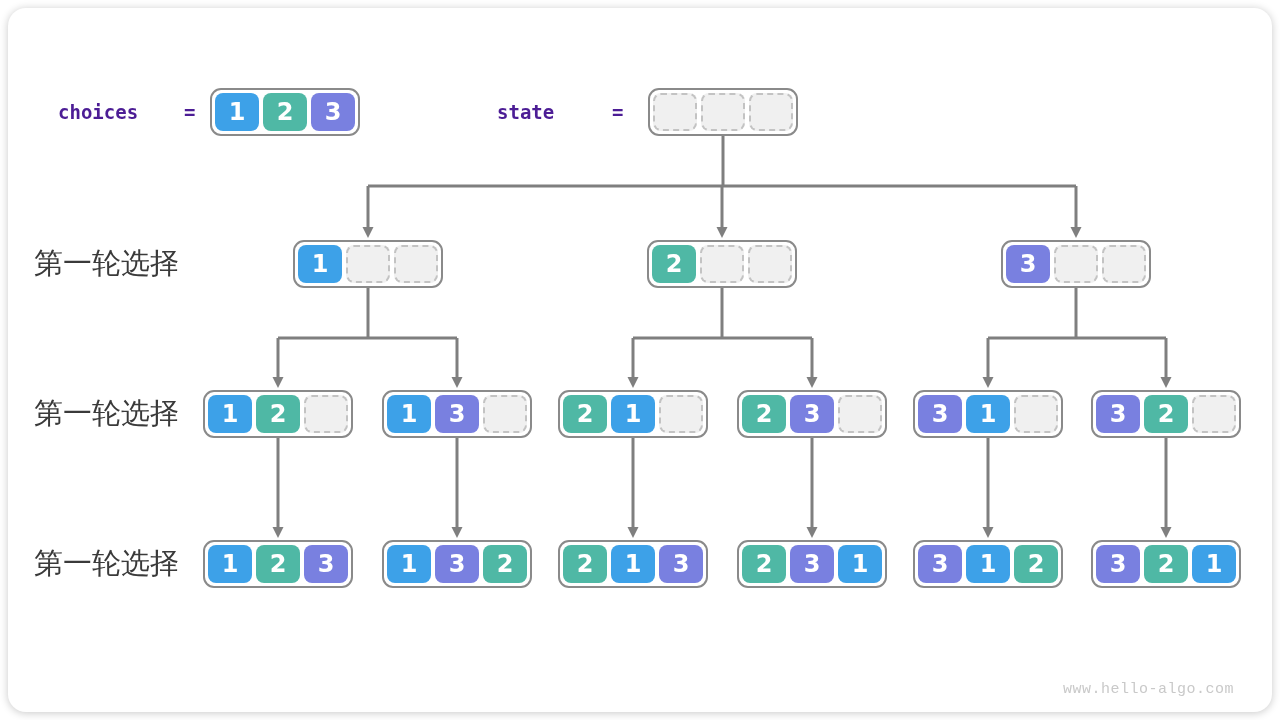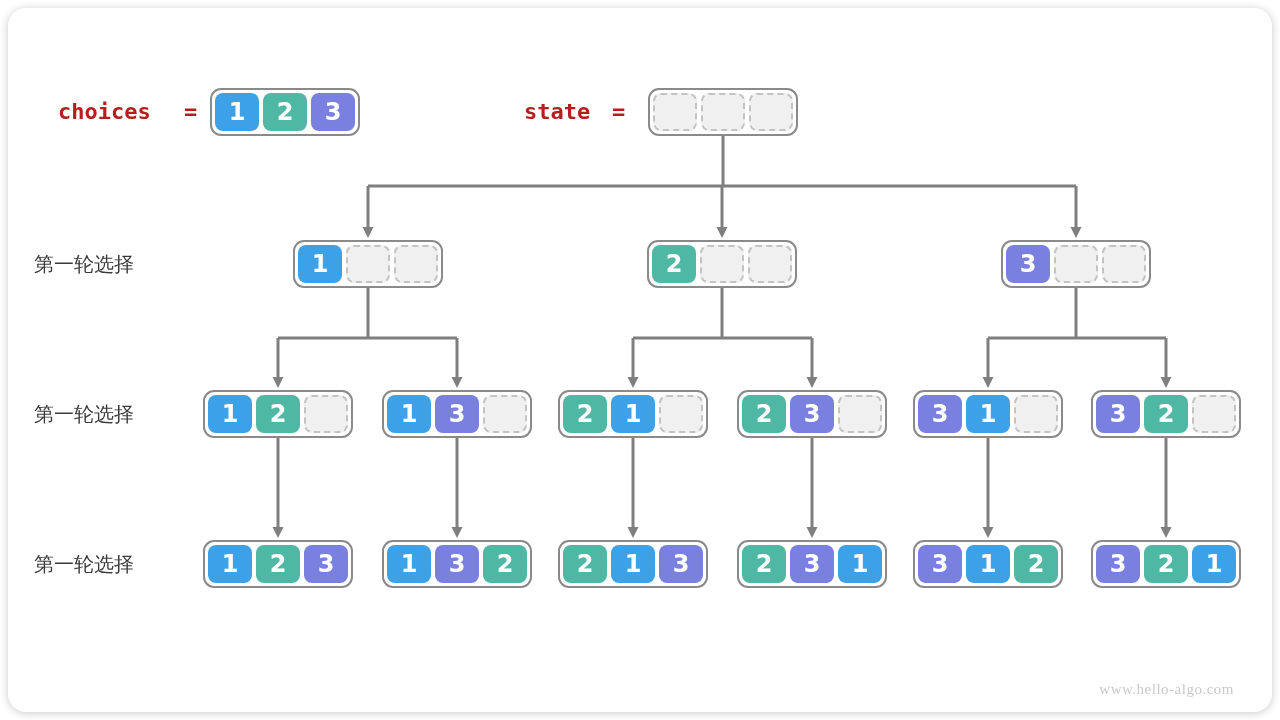--- a/index.html
+++ b/index.html
@@ -5,51 +5,51 @@
   * { margin:0; padding:0; box-sizing:border-box; }
   html,body { width:1280px; height:720px; background:#ffffff; overflow:hidden;
               font-family:"Liberation Sans", sans-serif; }
   body { position:relative; }
 
   .card { position:absolute; left:8px; top:8px; width:1264px; height:704px;
           background:#ffffff; border-radius:18px;
           box-shadow:0 1px 9px rgba(0,0,0,0.22); }
 
   .mono { font-family:"DejaVu Sans Mono", monospace; font-weight:bold;
-          font-size:22px; color:#b91c1c; }
+          font-size:19px; color:#4c1d95; }
   .hdr-label { position:absolute; height:48px; line-height:48px; white-space:pre; }
 
   .node { position:absolute; width:150px; height:48px; background:#ffffff;
           border:2px solid #8a8a8a; border-radius:11px;
           display:flex; gap:4px; padding:3px; }
   .cell { width:44px; height:38px; border-radius:8px; flex:0 0 44px; }
   .cell.filled { color:#ffffff; font-family:"DejaVu Sans", sans-serif;
                  font-weight:bold; font-size:24px;
                  display:flex; align-items:center; justify-content:center; }
   .cell.empty { background:#f0f0f0; border:2px dashed #c3c3c3; }
 
   .round-label { position:absolute; left:34px; transform:translateY(-50%);
-                 font-size:20px; font-weight:500; color:#3a3a3a;
+                 font-size:29px; font-weight:500; color:#3a3a3a;
                  font-family:"Liberation Sans", sans-serif; white-space:nowrap; }
 
   svg.connectors { position:absolute; left:0; top:0; pointer-events:none; }
 
   .watermark { position:absolute; right:46px; bottom:22px;
-               font-family:Liberation Serif, serif; font-size:15px;
+               font-family:Liberation Mono, monospace; font-size:15px;
                color:#c9c9c9; letter-spacing:0.5px; }
 </style>
 </head>
 <body>
 
 <div class="card"></div>
 
 <span class="mono hdr-label" style="left:58px;  top:88px;">choices</span>
 <span class="mono hdr-label" style="left:184px; top:88px;">=</span>
 
-<span class="mono hdr-label" style="left:524px; top:88px;">state</span>
+<span class="mono hdr-label" style="left:497px; top:88px;">state</span>
 <span class="mono hdr-label" style="left:612px; top:88px;">=</span>
 
 <svg class="connectors" width="1280" height="720" id="conn">
     <line x1="723" y1="136" x2="723" y2="186" stroke="#7F7F7F" stroke-width="3"></line>
     <line x1="368" y1="186" x2="1076" y2="186" stroke="#7F7F7F" stroke-width="3"></line>
     <line x1="368" y1="186" x2="368" y2="229" stroke="#7F7F7F" stroke-width="3"></line>
     <polygon points="362.5,227 373.5,227 368,238" fill="#7F7F7F"></polygon>
     <line x1="722" y1="186" x2="722" y2="229" stroke="#7F7F7F" stroke-width="3"></line>
     <polygon points="716.5,227 727.5,227 722,238" fill="#7F7F7F"></polygon>
     <line x1="1076" y1="186" x2="1076" y2="229" stroke="#7F7F7F" stroke-width="3"></line>

